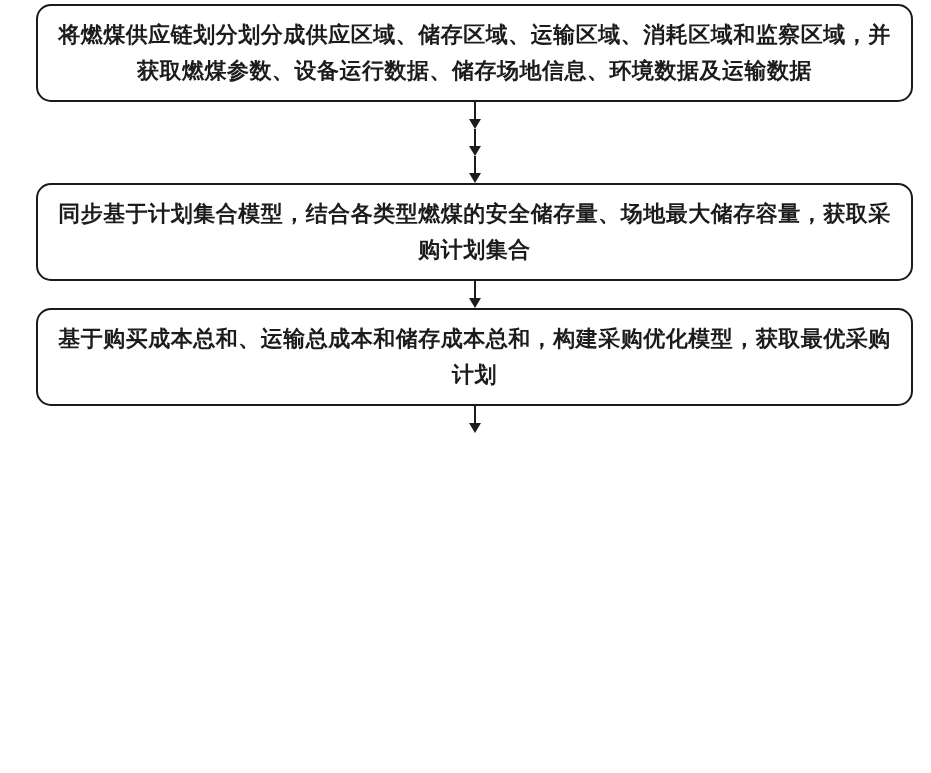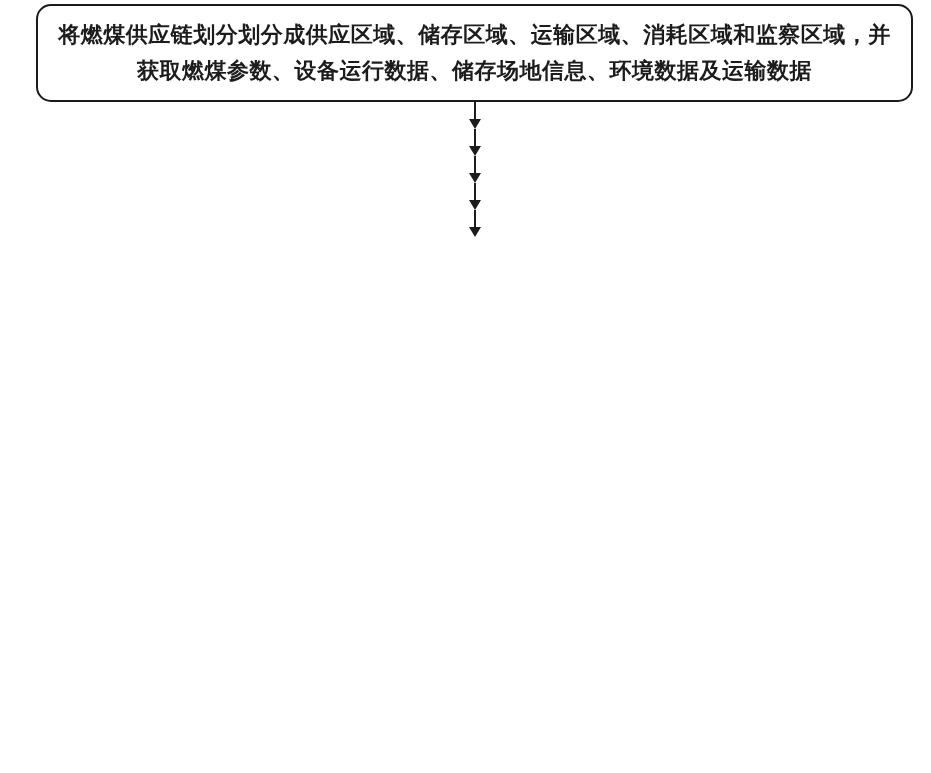--- a/index.html
+++ b/index.html
@@ -81,26 +81,32 @@
     <span class="shaft"></span>
     <span class="head"></span>
   </div>
 
 
   <div class="flow-arrow">
     <span class="shaft"></span>
     <span class="head"></span>
   </div>
 
+  <div class="flow-box">
+    <span class="flow-box-text">同步基于计划集合模型，结合各类型燃煤的安全储存量、场地最大储存容量，获取采购计划集合</span>
+  </div>
 
   <div class="flow-arrow">
     <span class="shaft"></span>
     <span class="head"></span>
   </div>
 
+  <div class="flow-box">
+    <span class="flow-box-text">基于购买成本总和、运输总成本和储存成本总和，构建采购优化模型，获取最优采购计划</span>
+  </div>
 
   <div class="flow-arrow">
     <span class="shaft"></span>
     <span class="head"></span>
   </div>
 
 
 </div>
 
 </body></html>

